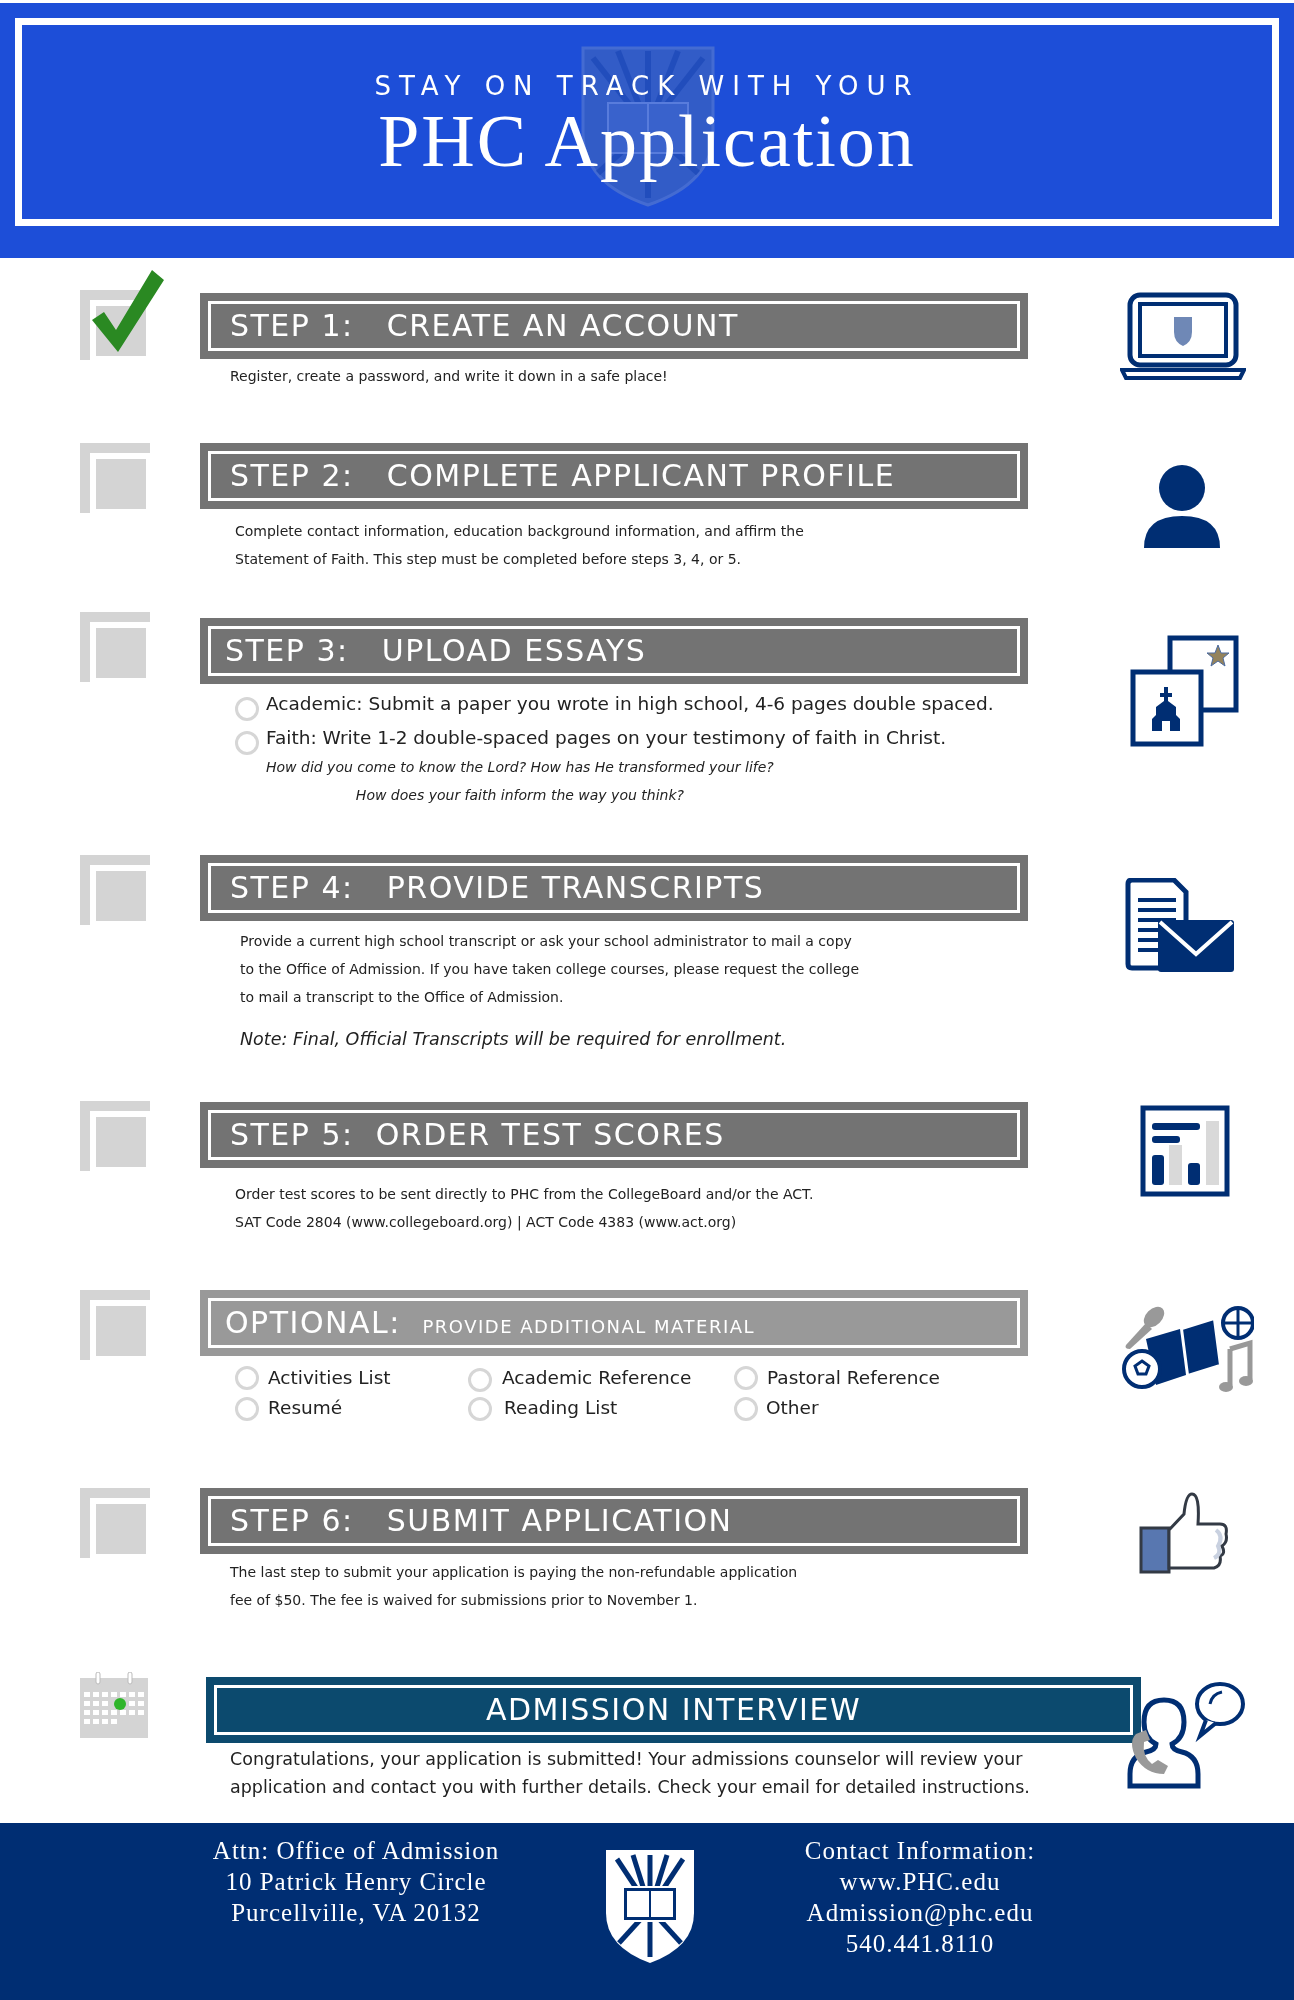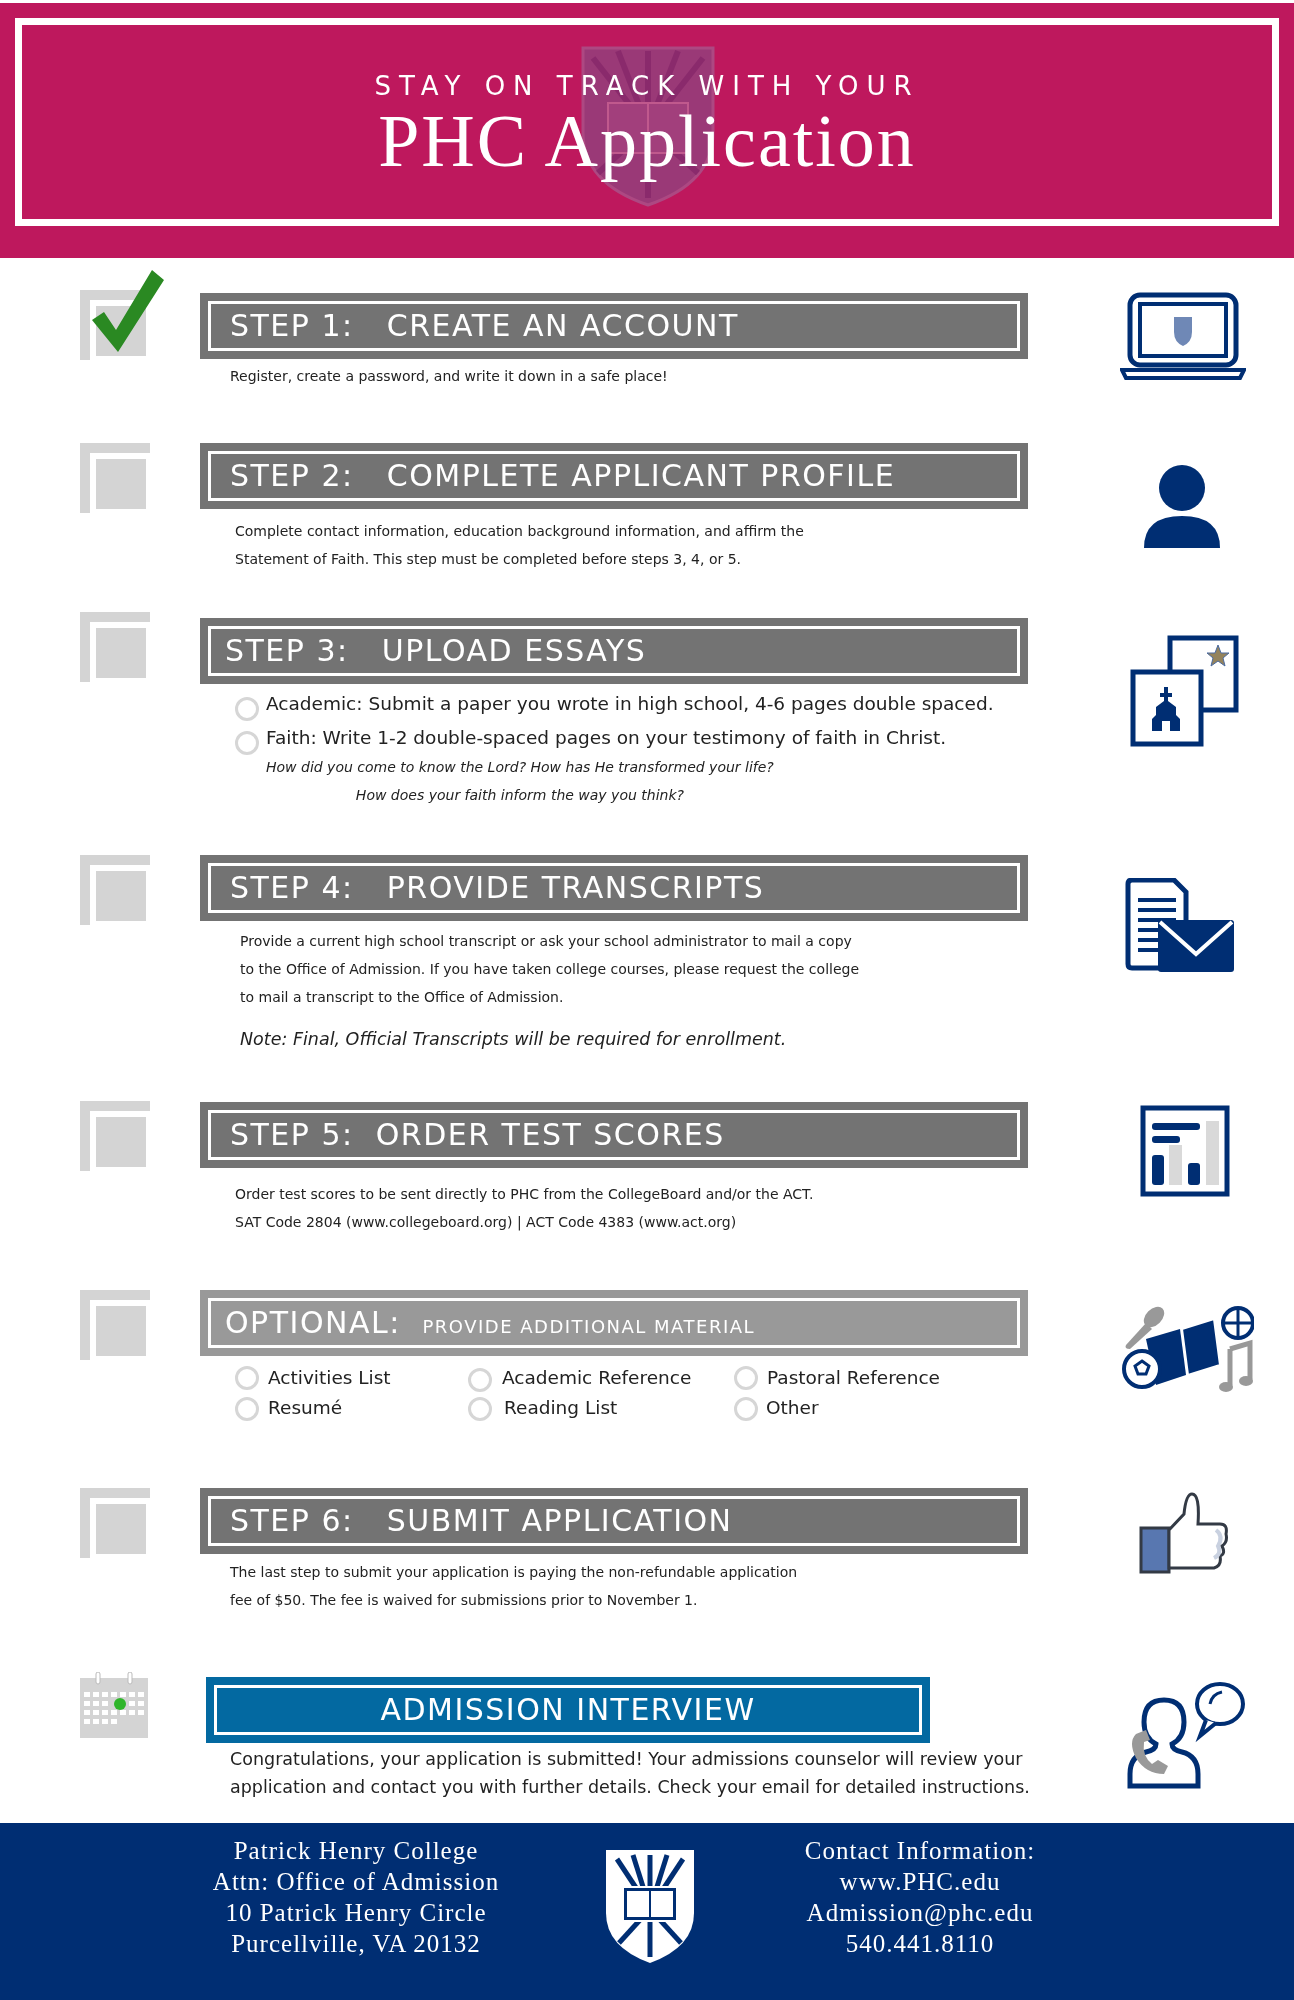--- a/index.html
+++ b/index.html
@@ -1,34 +1,34 @@
 <!DOCTYPE html>
 <html><head>
 <meta charset="utf-8">
 <style>
   * { box-sizing: border-box; margin: 0; padding: 0; }
   html, body { width: 1294px; height: 2000px; background: #ffffff; overflow: hidden; }
   body { position: relative; font-family: "Liberation Sans", sans-serif; color: #222; }
 
-  .header { position: absolute; left: 0; top: 3px; width: 1294px; height: 255px; background: #be185d; }
+  .header { position: absolute; left: 0; top: 3px; width: 1294px; height: 255px; background: #1d4ed8; }
   .header-frame { position: absolute; left: 15px; top: 15px; width: 1264px; height: 208px; border: 7px solid #ffffff; }
   .crest-watermark { position: absolute; left: 578px; top: 40px; width: 140px; height: 165px; opacity: 0.35; }
   .header-kicker { position: absolute; left: 0; width: 1294px; top: 68px; text-align: center; color: #fff;
     font-family: "DejaVu Sans", sans-serif; font-size: 26px; letter-spacing: 8px; font-weight: 400; }
   .header-title { position: absolute; left: 0; width: 1294px; top: 96px; text-align: center; color: #fff;
     font-family: "Liberation Serif", serif; font-size: 74px; letter-spacing: 2px; }
 
   .check-box { position: absolute; left: 80px; width: 70px; height: 70px; background: #d4d4d4; }
   .check-box::after { content: ""; position: absolute; left: 10px; top: 10px; width: 50px; height: 50px;
     border: 6px solid #fff; background: #d4d4d4; }
   .check-mark { position: absolute; left: 90px; top: 268px; width: 75px; height: 85px; z-index: 3; }
 
   .banner { position: absolute; left: 200px; width: 828px; height: 66px; background: #737373; }
   .banner.gray { background: #999999; }
-  .banner.green { background: #0369a1; left: 206px; width: 724px; padding-left: 7px; }
+  .banner.green { background: #0c4a6e; left: 206px; width: 935px; padding-left: 7px; }
   .banner-inner { position: absolute; left: 8px; top: 8px; right: 8px; bottom: 8px; border: 3px solid #fff; }
   .banner-text { position: absolute; left: 30px; top: 0; height: 66px; line-height: 66px; color: #fff;
     font-family: "DejaVu Sans", sans-serif; font-size: 30px; letter-spacing: 1.5px; white-space: pre; }
   .banner-text .sub { font-size: 18px; }
   .banner.green .banner-text { left: 0; width: 100%; text-align: center; }
 
   .body-text { position: absolute; font-family: "DejaVu Sans", sans-serif; font-size: 14px; color: #222;
     line-height: 28px; white-space: pre-line; }
   .body-text.italic { font-style: italic; text-align: center; }
 
@@ -238,21 +238,20 @@
 <svg class="icon" style="left:1124px; top:1680px; width:122px; height:110px;" viewBox="0 0 122 110">
   <path d="M40 20 Q60 20 60 42 Q60 58 48 64 Q48 70 58 72 Q74 76 74 94 V106 H6 V94 Q6 76 22 72 Q32 70 32 64 Q20 58 20 42 Q20 20 40 20 Z" fill="#fff" stroke="#002e73" stroke-width="5"></path>
   <path d="M12 54 Q4 62 12 78 Q22 94 40 94 L44 86 L34 80 L28 84 Q18 76 20 62 L26 60 L22 50 Z" fill="#999"></path>
   <ellipse cx="96" cy="24" rx="23" ry="20" fill="#fff" stroke="#002e73" stroke-width="4"></ellipse>
   <path d="M82 40 L76 56 L92 43" fill="#fff" stroke="#002e73" stroke-width="4"></path>
   <path d="M86 24 Q88 14 98 12" fill="none" stroke="#002e73" stroke-width="3"></path>
 </svg>
 
 <div class="footer">
   <div class="footer-col" style="left:180px; width:352px;">
-    <div>Patrick Henry College</div>
     <div>Attn: Office of Admission</div>
     <div>10 Patrick Henry Circle</div>
     <div>Purcellville, VA 20132</div>
   </div>
   <svg class="footer-crest" viewBox="0 0 94 118">
     <path d="M3 3 H91 V66 Q91 100 47 116 Q3 100 3 66 Z" fill="#fff"></path>
     <g stroke="#002e73" stroke-width="5">
       <line x1="47" y1="62" x2="14" y2="12"></line>
         <line x1="47" y1="62" x2="30" y2="8"></line>
         <line x1="47" y1="62" x2="47" y2="8"></line>

